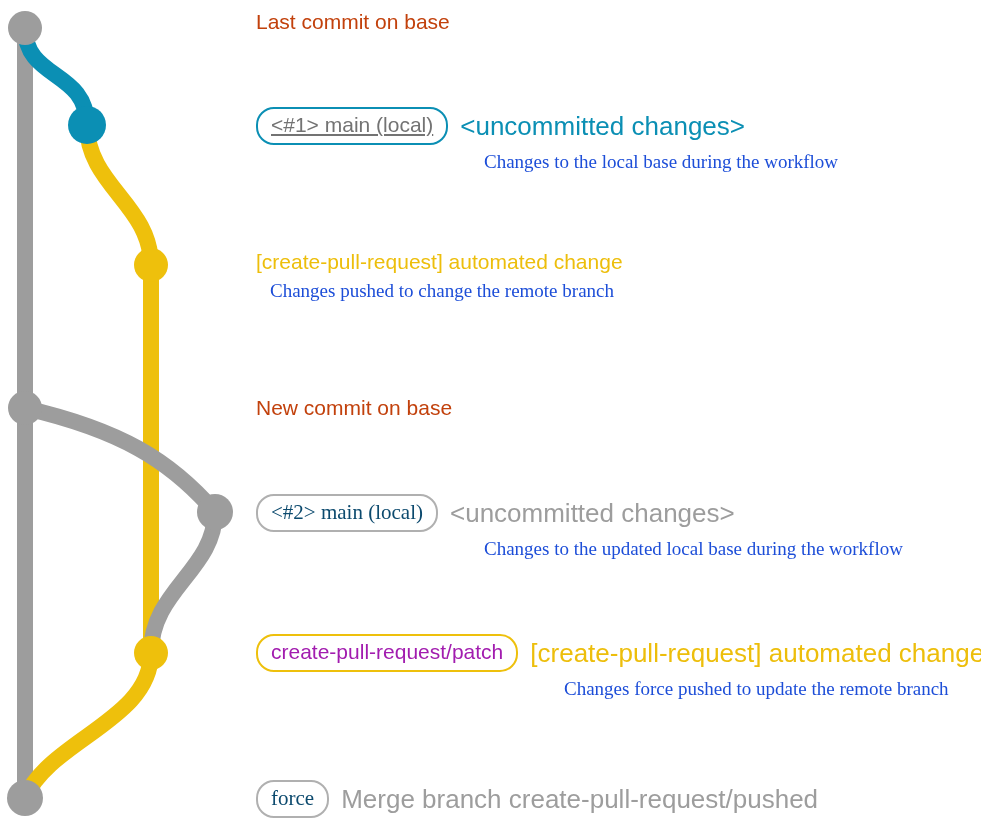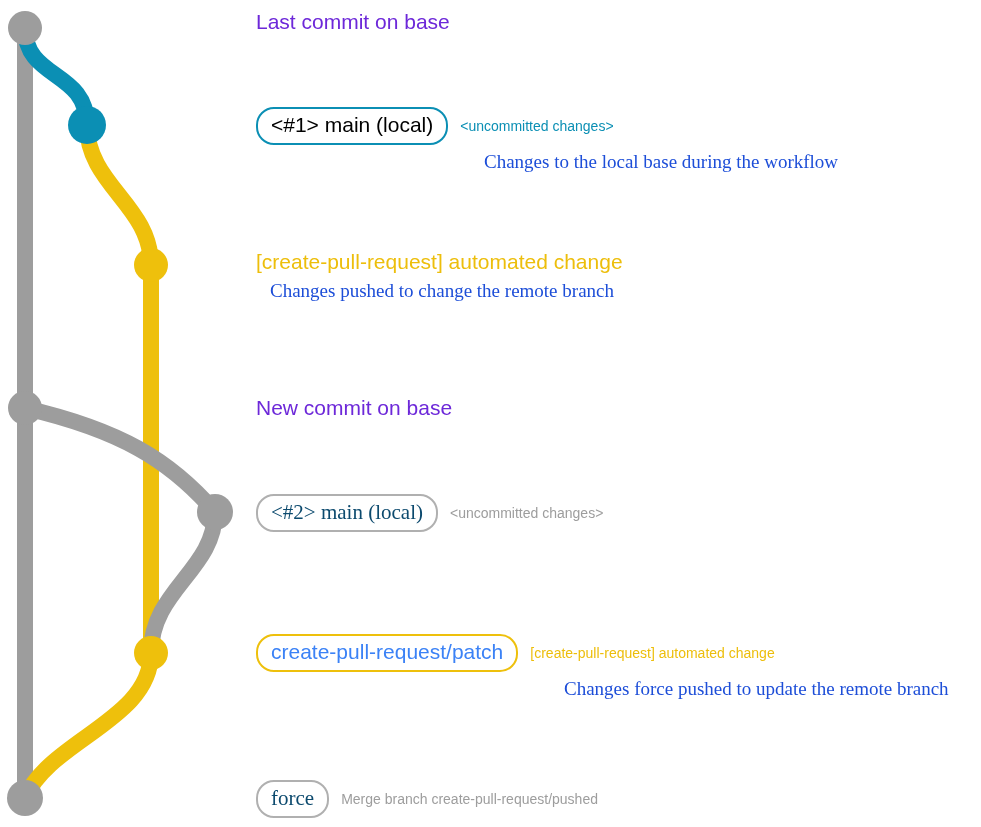--- a/index.html
+++ b/index.html
@@ -42,40 +42,40 @@
     display: inline-block;
     border: 2px solid #9d9d9d;
     border-radius: 18px;
     padding: 4px 13px 6px 13px;
     font-size: 21px;
     line-height: 24px;
     color: #9d9d9d;
     background: #ffffff;
     white-space: nowrap;
   }
-  .pill.blue   { border-color: #0b8fb4; color: #000000; }
-  .pill.yellow { border-color: #eec00c; color: #3b82f6; }
+  .pill.blue   { border-color: #0b8fb4; color: #737373; text-decoration: underline; }
+  .pill.yellow { border-color: #eec00c; color: #a21caf; }
   .pill.gray   { border-color: #b0b0b0; color: #0c4a6e; font-family: Liberation Serif, serif; }
 
   .subject {
-    font-size: 14px;
+    font-size: 26px;
     line-height: 24px;
     white-space: nowrap;
     margin-left: 12px;
   }
   .subject.blue   { color: #0b8fb4; }
   .subject.yellow { color: #edbe0b; }
   .subject.gray   { color: #9d9d9d; }
 
   .plain-subject {
     font-size: 21px;
     line-height: 24px;
     white-space: nowrap;
   }
-  .plain-subject.gray   { color: #6d28d9; }
+  .plain-subject.gray   { color: #c2410c; }
   .plain-subject.yellow { color: #edbe0b; }
 
   .desc {
     font-family: "Liberation Serif", serif;
     font-size: 19px;
     line-height: 22px;
     color: #1d4ed8;
     white-space: nowrap;
     margin-top: 6px;
   }
@@ -129,20 +129,21 @@
   <div class="row-line">
     <span class="plain-subject gray">New commit on base</span>
   </div>
 </div>
 
 <div class="row" style="left:256px; top:494px;">
   <div class="row-line">
     <span class="pill gray">&lt;#2&gt; main (local)</span>
     <span class="subject gray">&lt;uncommitted changes&gt;</span>
   </div>
+  <div class="desc" style="margin-left:228px;">Changes to the updated local base during the workflow</div>
 </div>
 
 <div class="row" style="left:256px; top:634px;">
   <div class="row-line">
     <span class="pill yellow">create-pull-request/patch</span>
     <span class="subject yellow">[create-pull-request] automated change</span>
   </div>
   <div class="desc" style="margin-left:308px;">Changes force pushed to update the remote branch</div>
 </div>
 

